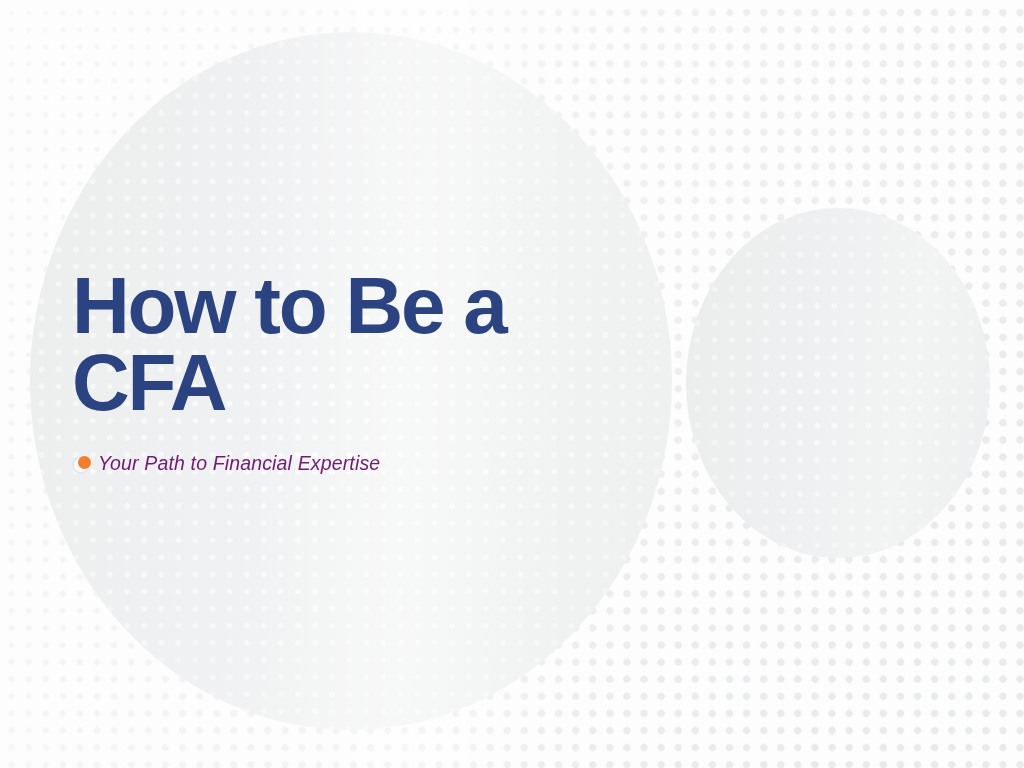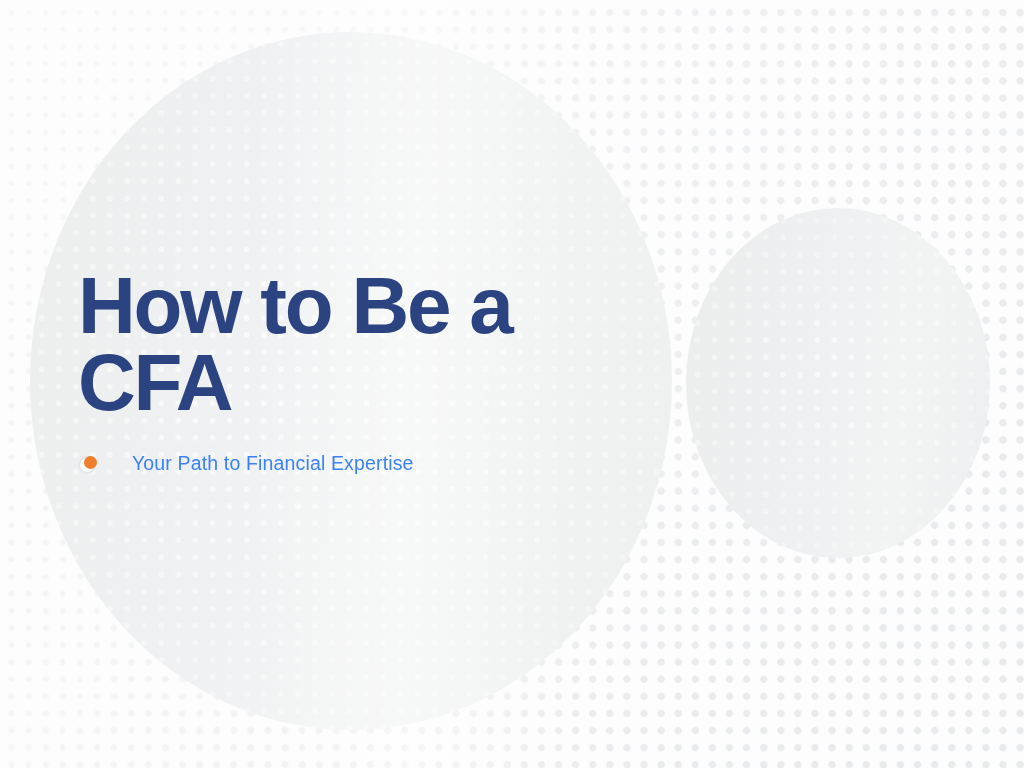--- a/index.html
+++ b/index.html
@@ -99,21 +99,21 @@
         rgba(255,255,255,0.0) 24%,
         rgba(255,255,255,0.38) 40%,
         rgba(255,255,255,0.0) 56%,
         rgba(255,255,255,0) 100%);
     pointer-events: none;
   }
 
   
   .content {
     position: absolute;
-    left: 78px;
+    left: 72px;
     top: 268px;
     width: 620px;
   }
   .title {
     margin: 0;
     font-family: "Liberation Sans", sans-serif;
     font-size: 80px;
     line-height: 0.96;
     font-weight: 700;
     letter-spacing: -2.2px;
@@ -145,25 +145,25 @@
     position: absolute;
     left: 6px;
     top: 2px;
     width: 13px;
     height: 13px;
     border-radius: 50%;
     background: #f07e2c;
   }
   .subtitle {
     font-family: "Liberation Sans", sans-serif;
+    font-style: italic;
     font-size: 19.5px;
     letter-spacing: 0.15px;
-    color: #3b82f6;
+    color: #701a75;
     white-space: nowrap;
-    margin-left: 28px;
   }
 </style>
 </head>
 <body>
 
 <div id="slide">
 
   <div class="dot-layer"></div>
   <div class="dot-layer secondary"></div>
 

